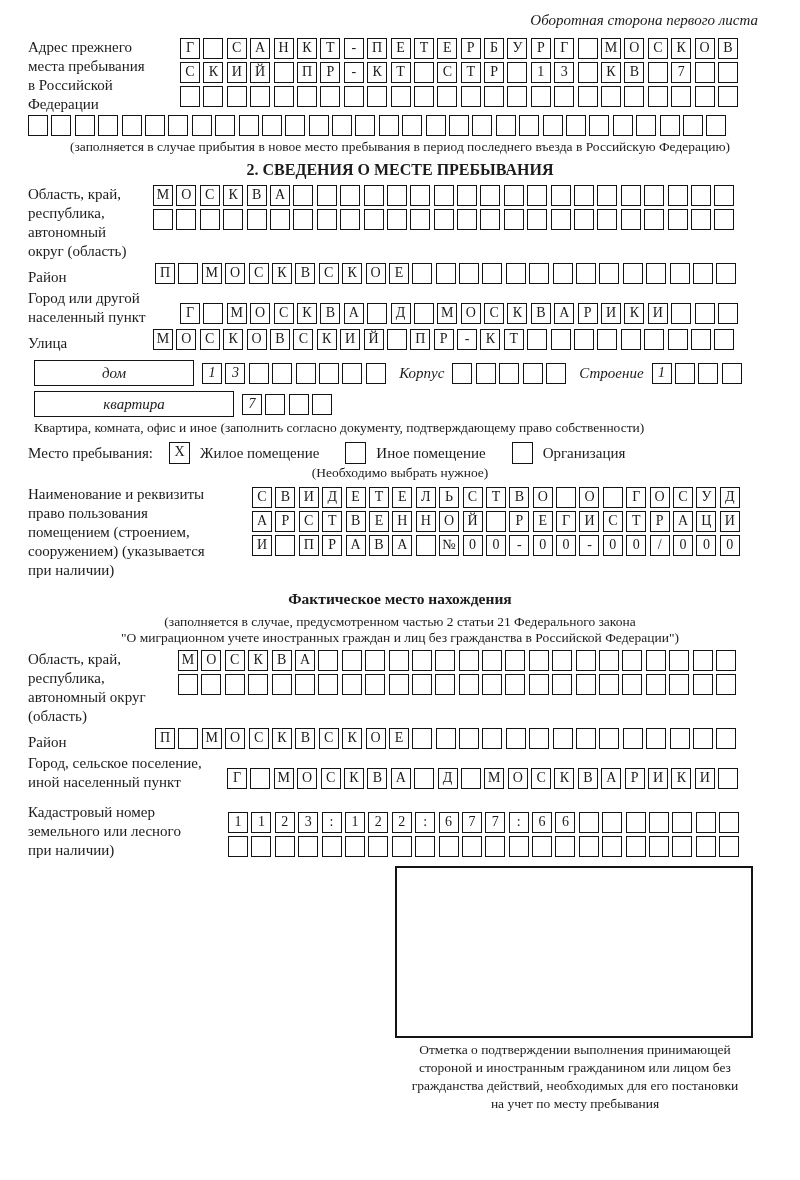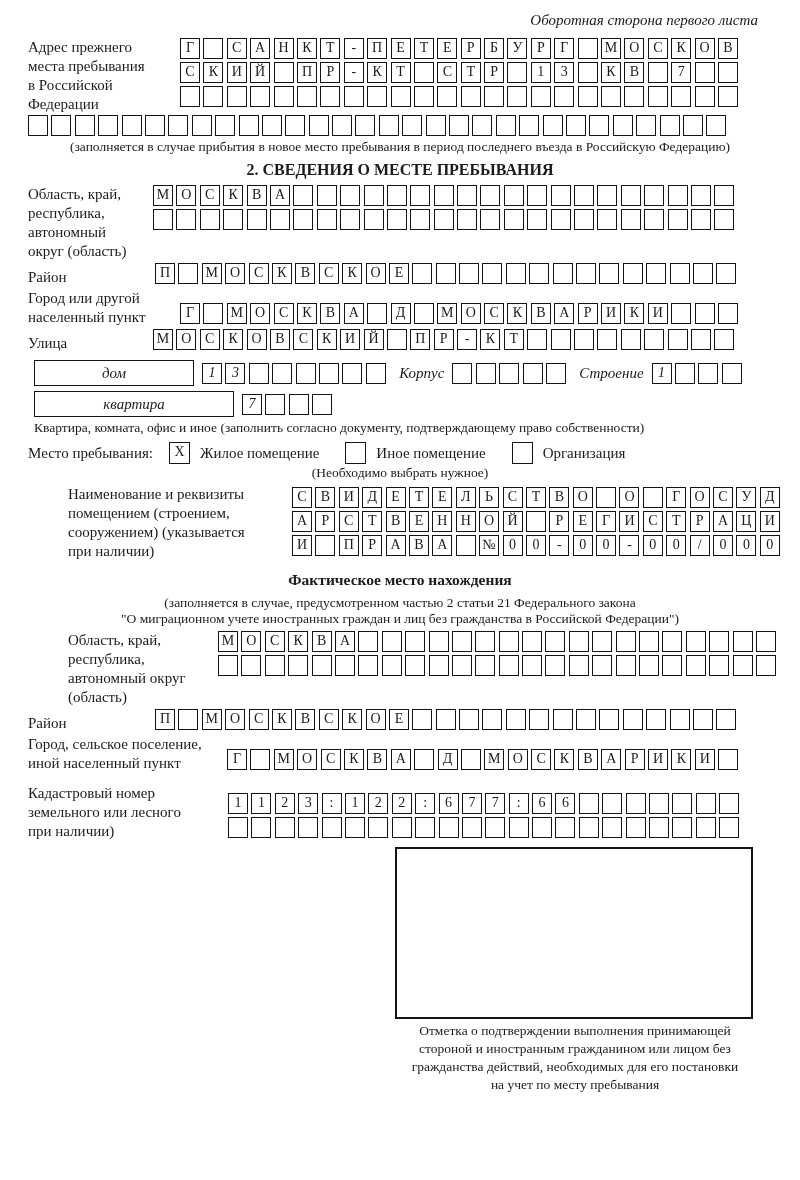--- a/index.html
+++ b/index.html
@@ -21,21 +21,21 @@
   .cell{
     box-sizing:border-box;flex:0 0 auto;width:20px;height:21px;
     border:1.6px solid #141414;margin-right:3.4px;
     text-align:center;font-size:14px;line-height:17px;background:#fff;
   }
   .fullrow{margin-top:1px;}
   .note{font-size:13.5px;line-height:16px;}
   .center{text-align:center;}
   .sec-title{font-weight:bold;font-size:16px;text-align:center;margin:6px 0 6px 0;}
   .sub-title{font-weight:bold;font-size:15.5px;text-align:center;margin:10px 0 6px 0;}
-  .mt2{margin-top:2px;align-items:flex-end;} .mt4{margin-top:4px;margin-left:40px;} .mt6{margin-top:6px;}
+  .mt2{margin-top:2px;align-items:flex-end;} .mt4{margin-top:4px;} .mt6{margin-top:6px;}
   .house-row{display:flex;align-items:center;margin-top:6px;height:28px;font-style:italic;}
   .wide-box{
     box-sizing:border-box;border:1.7px solid #141414;height:26px;
     display:flex;align-items:center;justify-content:center;background:#fff;
   }
   .dom-box{width:160px;margin-left:6px;}
   .kv-box{width:200px;margin-left:6px;}
   .inline-cells{display:flex;margin-left:8px;margin-bottom:0;}
   .inline-label{margin:0 8px 0 10px;white-space:nowrap;}
   .left-note{margin:2px 0 2px 6px;}
@@ -400,20 +400,21 @@
     <span class="cbox"></span>
     <span class="opt-label">Иное помещение</span>
     <span class="cbox"></span>
     <span class="opt-label">Организация</span>
   </div>
   <div class="note center">(Необходимо выбрать нужное)</div>
 
   <div class="block mt4">
     <div class="flabel w224">
         <div>Наименование и реквизиты</div>
+        <div>право пользования</div>
         <div>помещением (строением,</div>
         <div>сооружением) (указывается</div>
         <div>при наличии)</div>
       </div>
     <div class="rows doc-rows">
       <div class="cellrow">
           <span class="cell">С</span>
           <span class="cell">В</span>
           <span class="cell">И</span>
           <span class="cell">Д</span>

